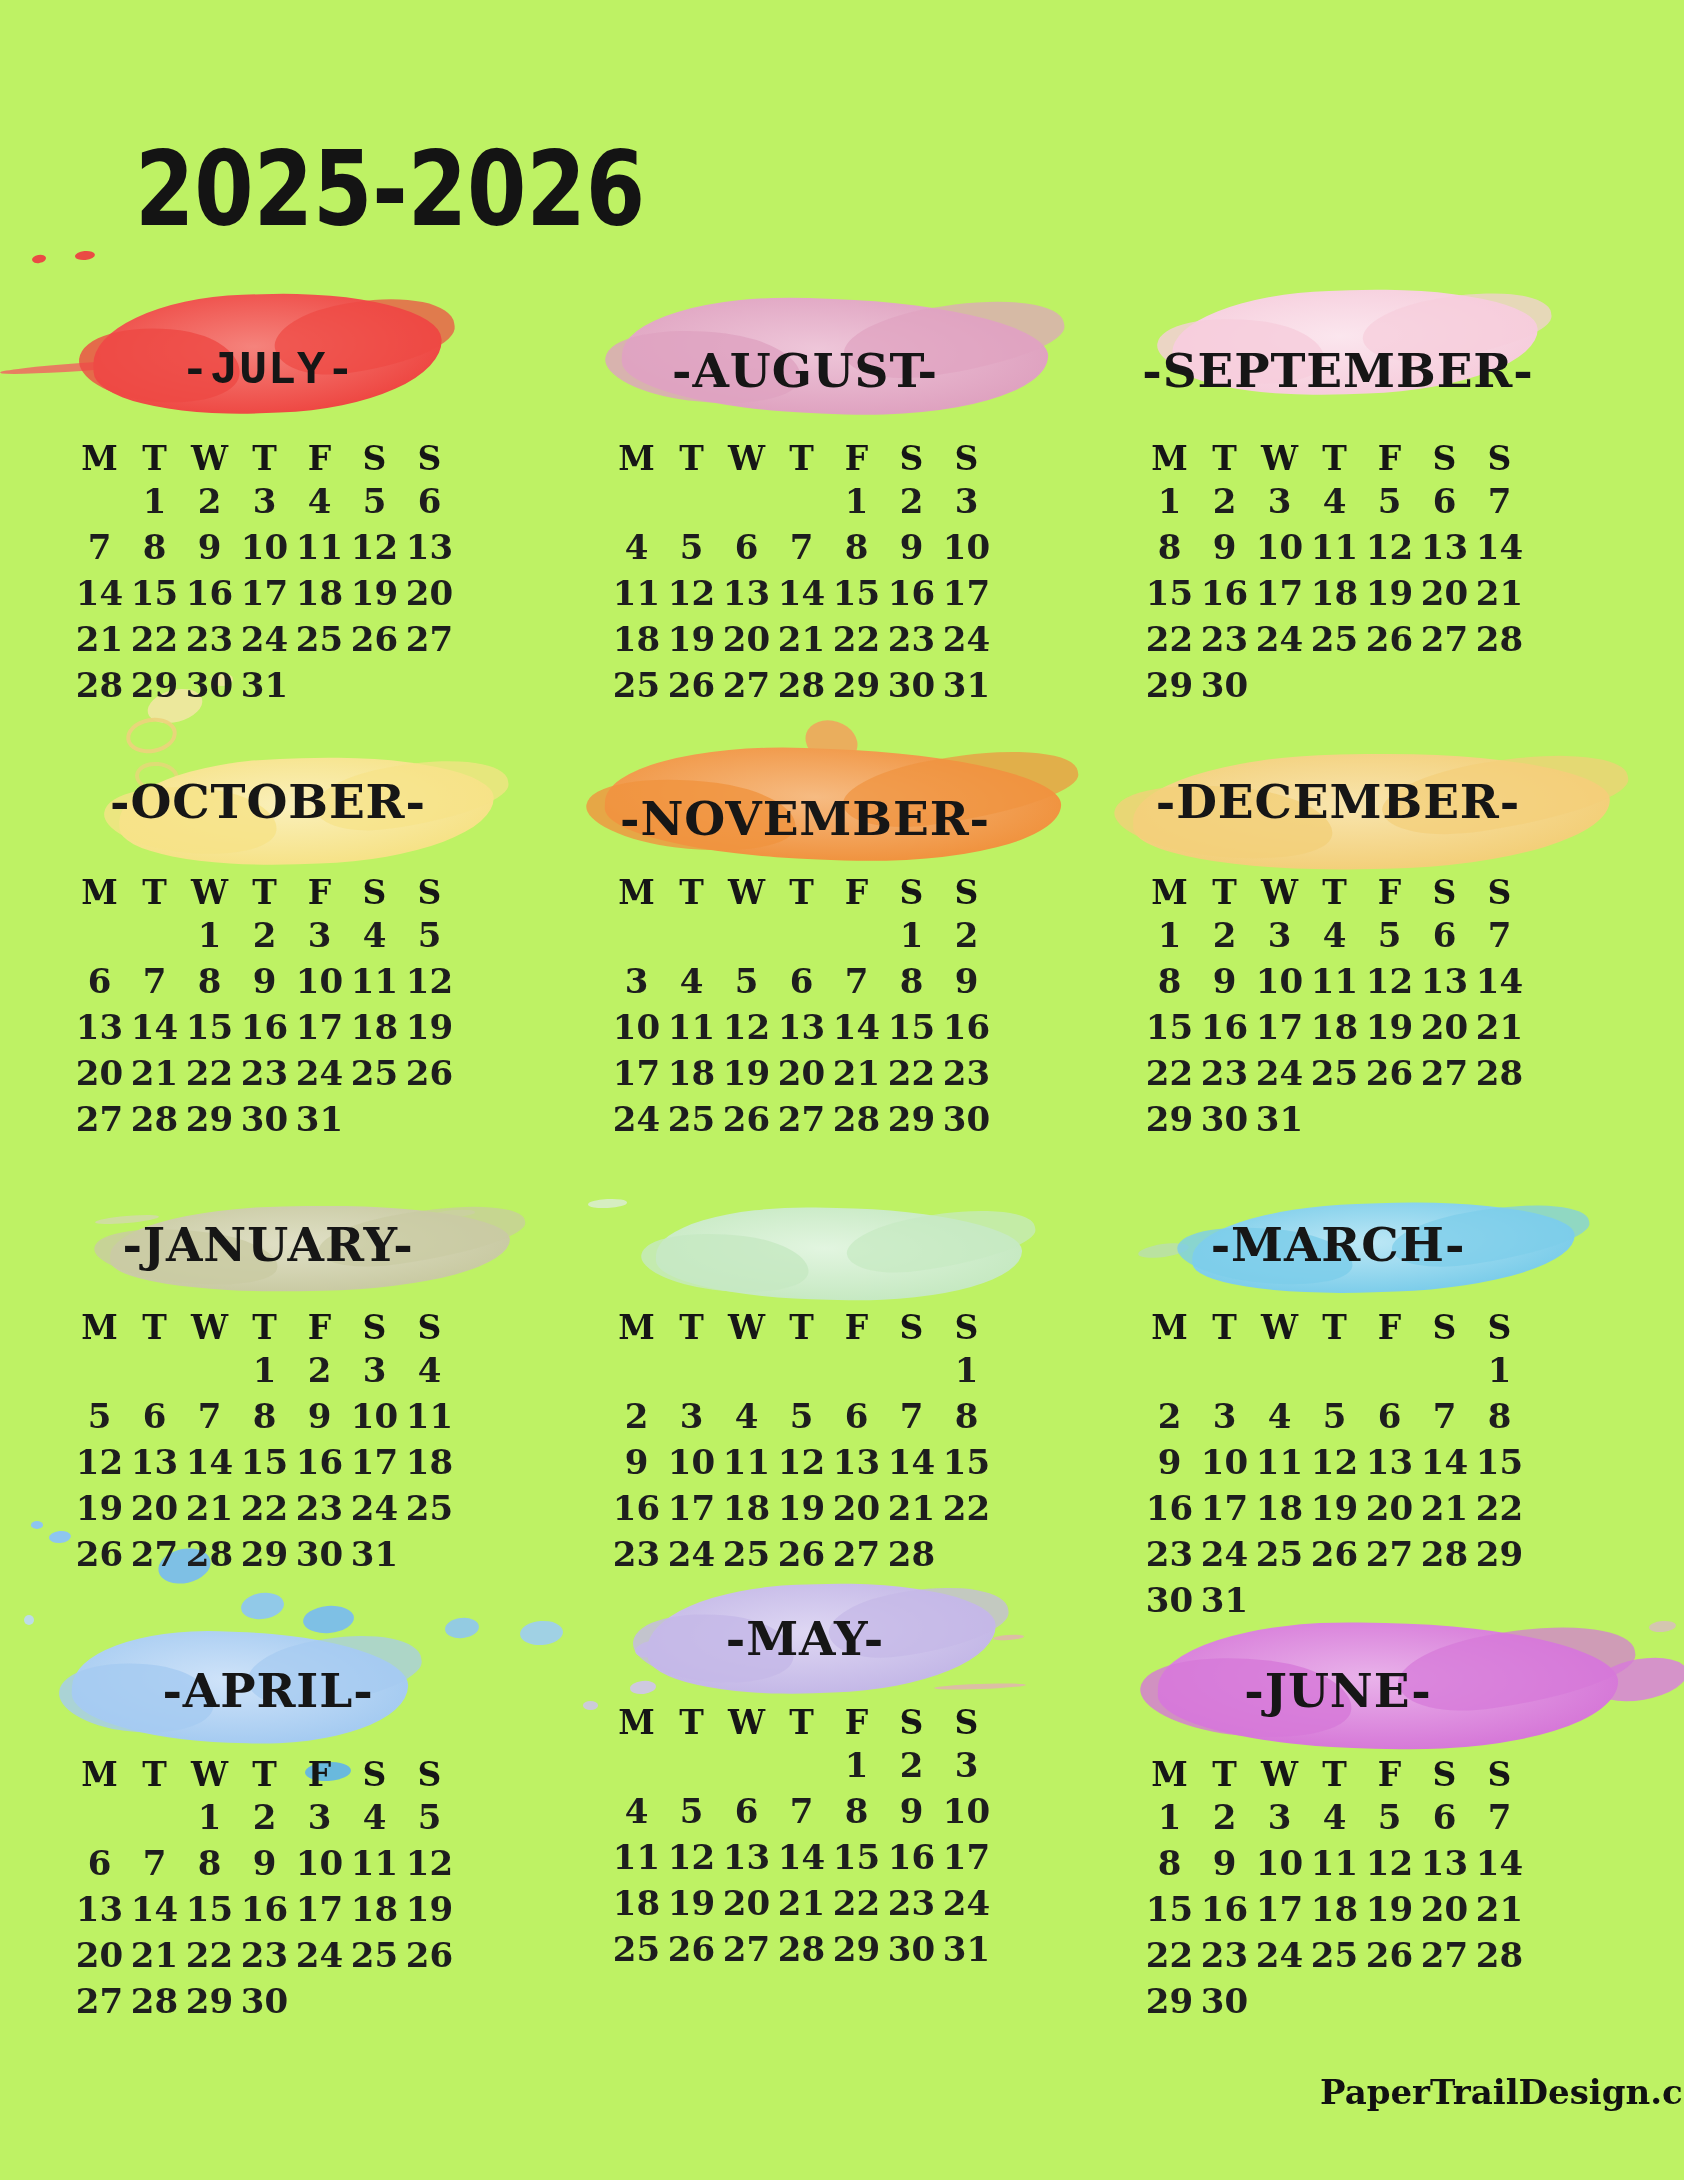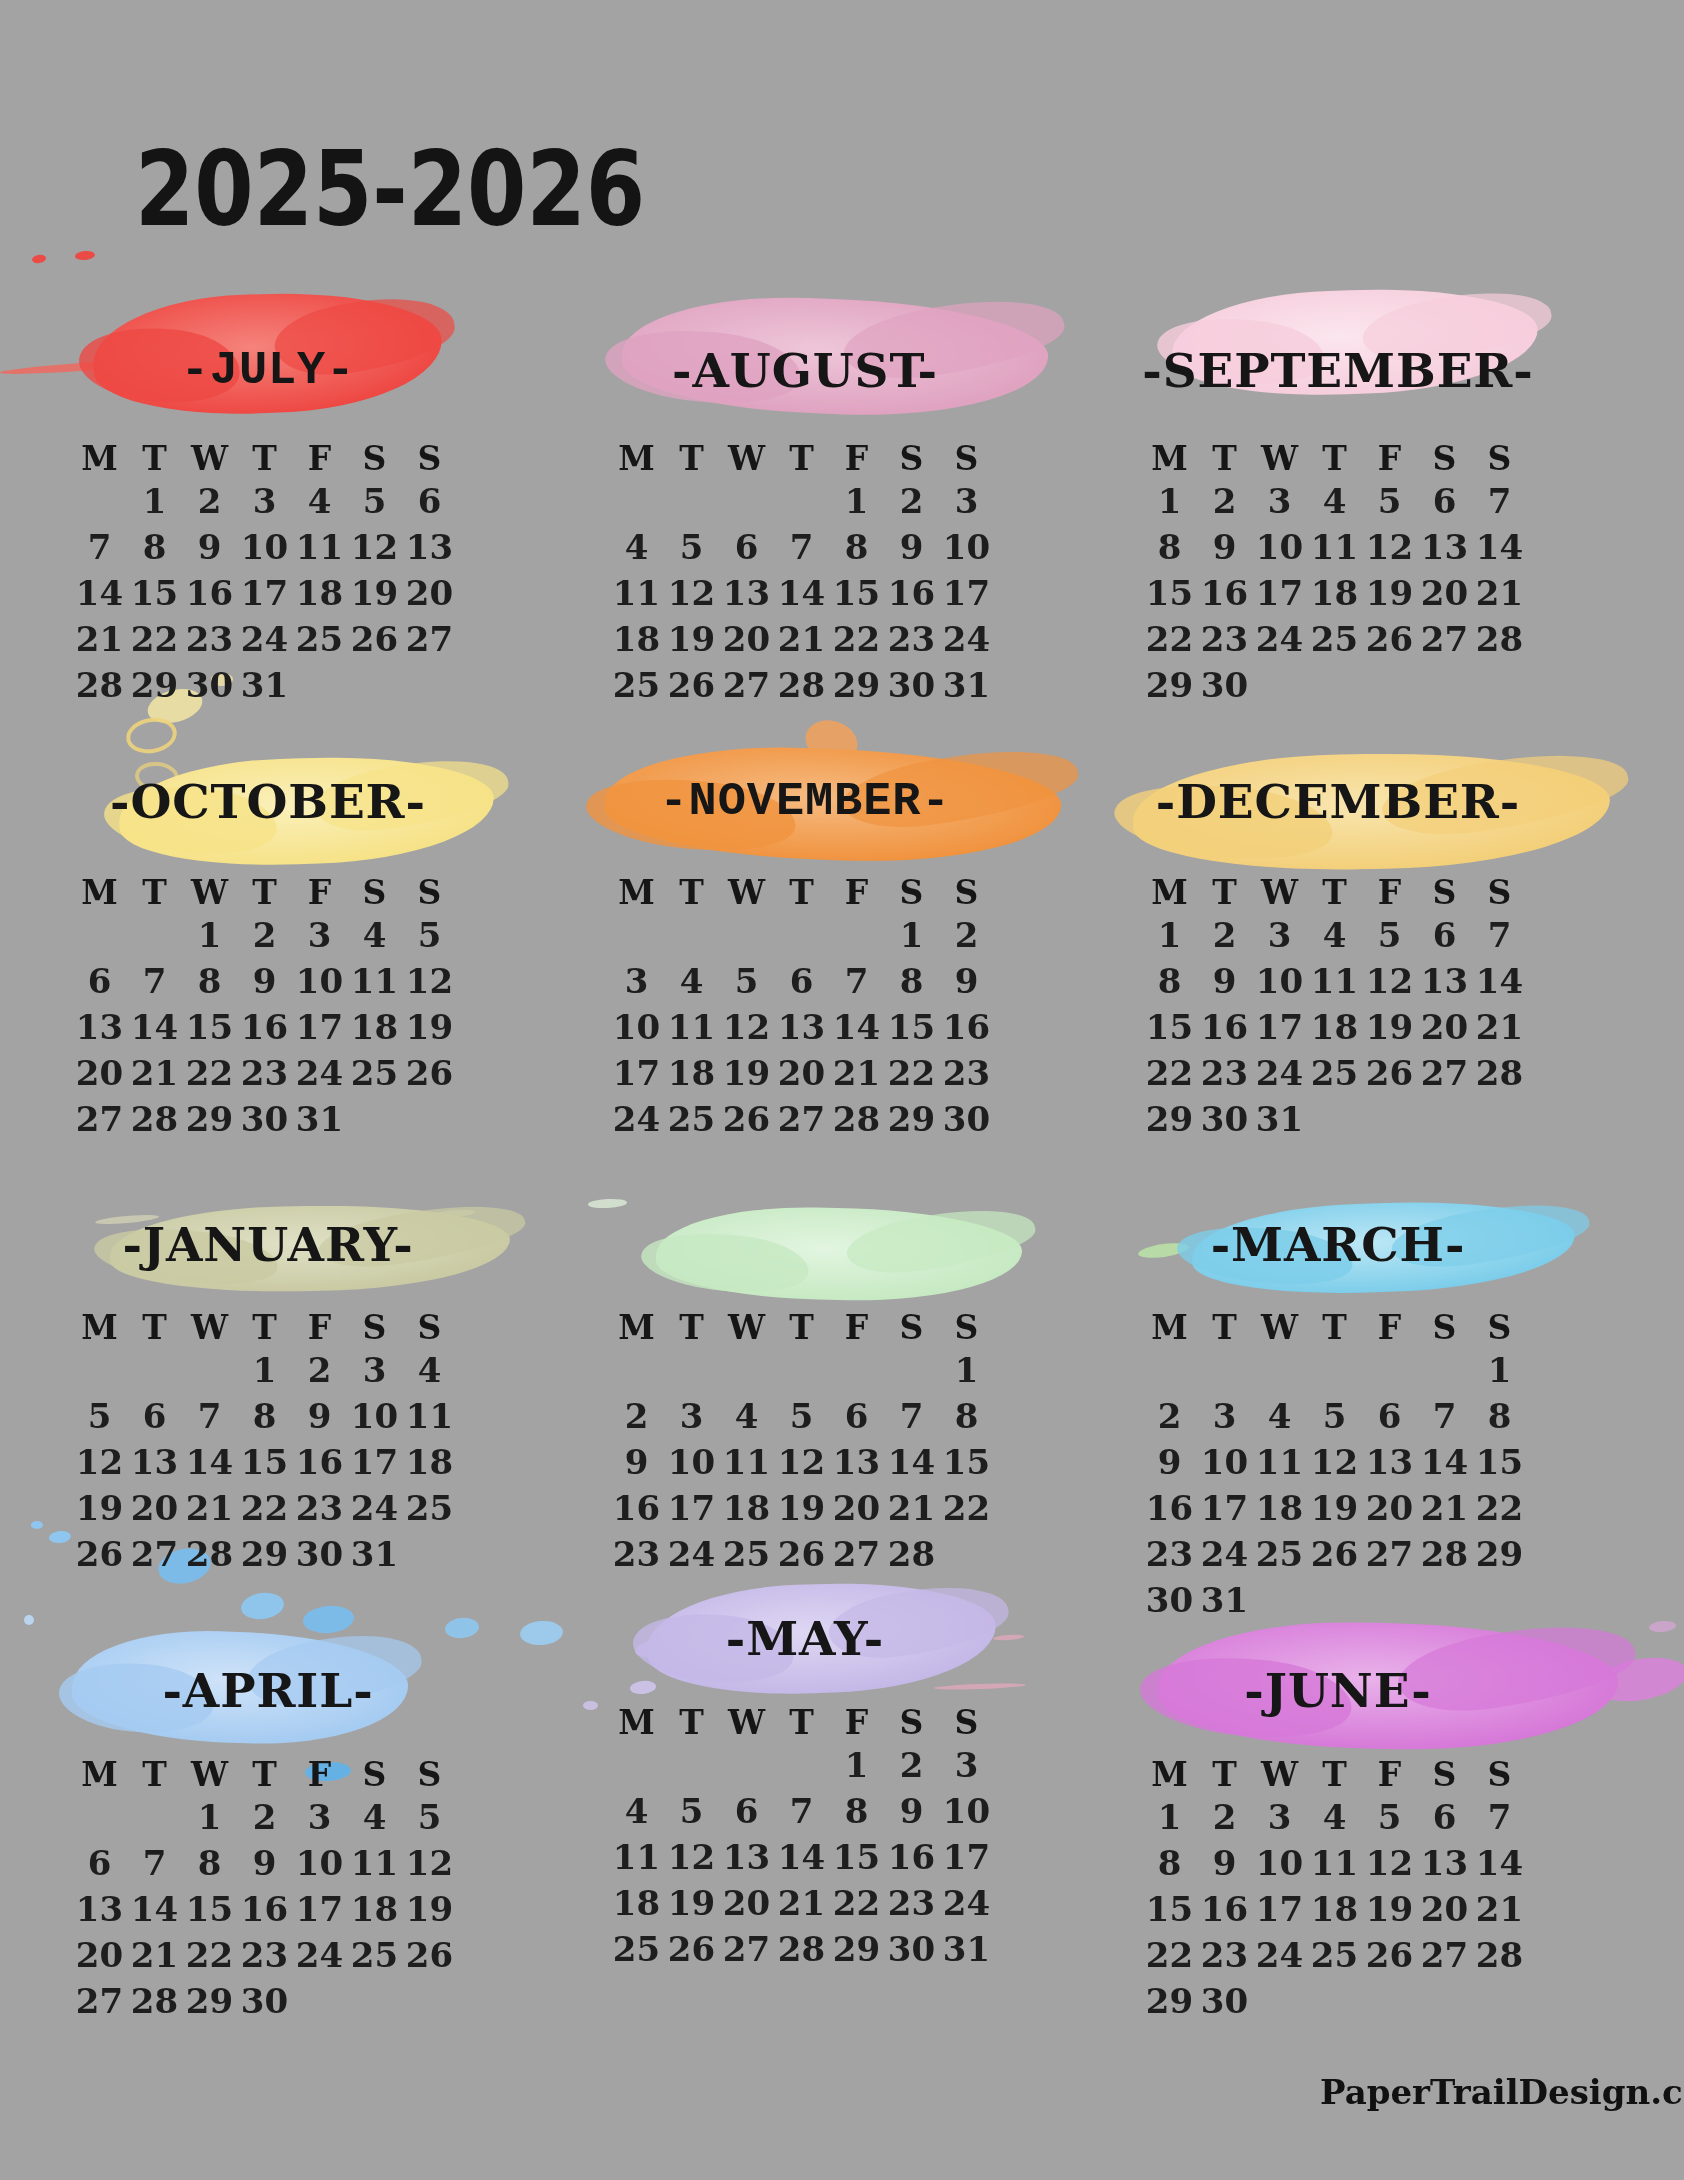--- a/index.html
+++ b/index.html
@@ -1,16 +1,16 @@
 <!DOCTYPE html>
 <html style="font-size:13.6px"><head>
 <meta charset="utf-8">
 <style>
   html,body{margin:0;padding:0;background:#ffffff;}
-  #page{position:relative;width:1685px;height:2181px;background:#a3a3a3;overflow:hidden;
+  #page{position:relative;width:1685px;height:2181px;background:#bef264;overflow:hidden;
         font-family:"DejaVu Serif","Liberation Serif",serif;color:#1c1c1c;}
   #year-title{position:absolute;left:135px;top:128px;font-size:104px;font-weight:bold;
         letter-spacing:0px;color:#141414;transform:scaleX(0.82);transform-origin:left top;
         font-family:"DejaVu Sans","Liberation Sans",sans-serif;white-space:nowrap;}
   .month{position:absolute;width:392px;height:477px;}
   .splash{position:absolute;}
   .splash .b1{position:absolute;left:0;top:0;width:100%;height:100%;
         background:radial-gradient(ellipse at 46% 44%, var(--l) 0%, var(--c) 72%);
         border-radius:46% 54% 50% 50% / 58% 46% 60% 42%;transform:rotate(var(--r));}
   .splash .b2{position:absolute;left:-4%;top:28%;width:46%;height:62%;background:var(--c);
@@ -323,21 +323,21 @@
             <div class="dcell"></div>
           </div>
         </div>
       </div>
       <div class="month" style="left: 609px; top: 745px;">
         <div class="splash" style="left: -4.3px; top: 4.3px; width: 456px; height: 111px; --c: #f0933f; --l: #f6bb82; --r: 2deg;">
           <div class="b1"></div>
           <div class="b2"></div>
           <div class="b3"></div>
         </div>
-        <div class="month-title" style="top: 25px; font-family: Liberation Mono, monospace;">-NOVEMBER-</div>
+        <div class="month-title" style="top: 42px;">-NOVEMBER-</div>
         <div class="cal" style="top: 128px;">
           <div class="hrow">
             <div class="hcell">M</div>
             <div class="hcell">T</div>
             <div class="hcell">W</div>
             <div class="hcell">T</div>
             <div class="hcell">F</div>
             <div class="hcell">S</div>
             <div class="hcell">S</div>
           </div>

